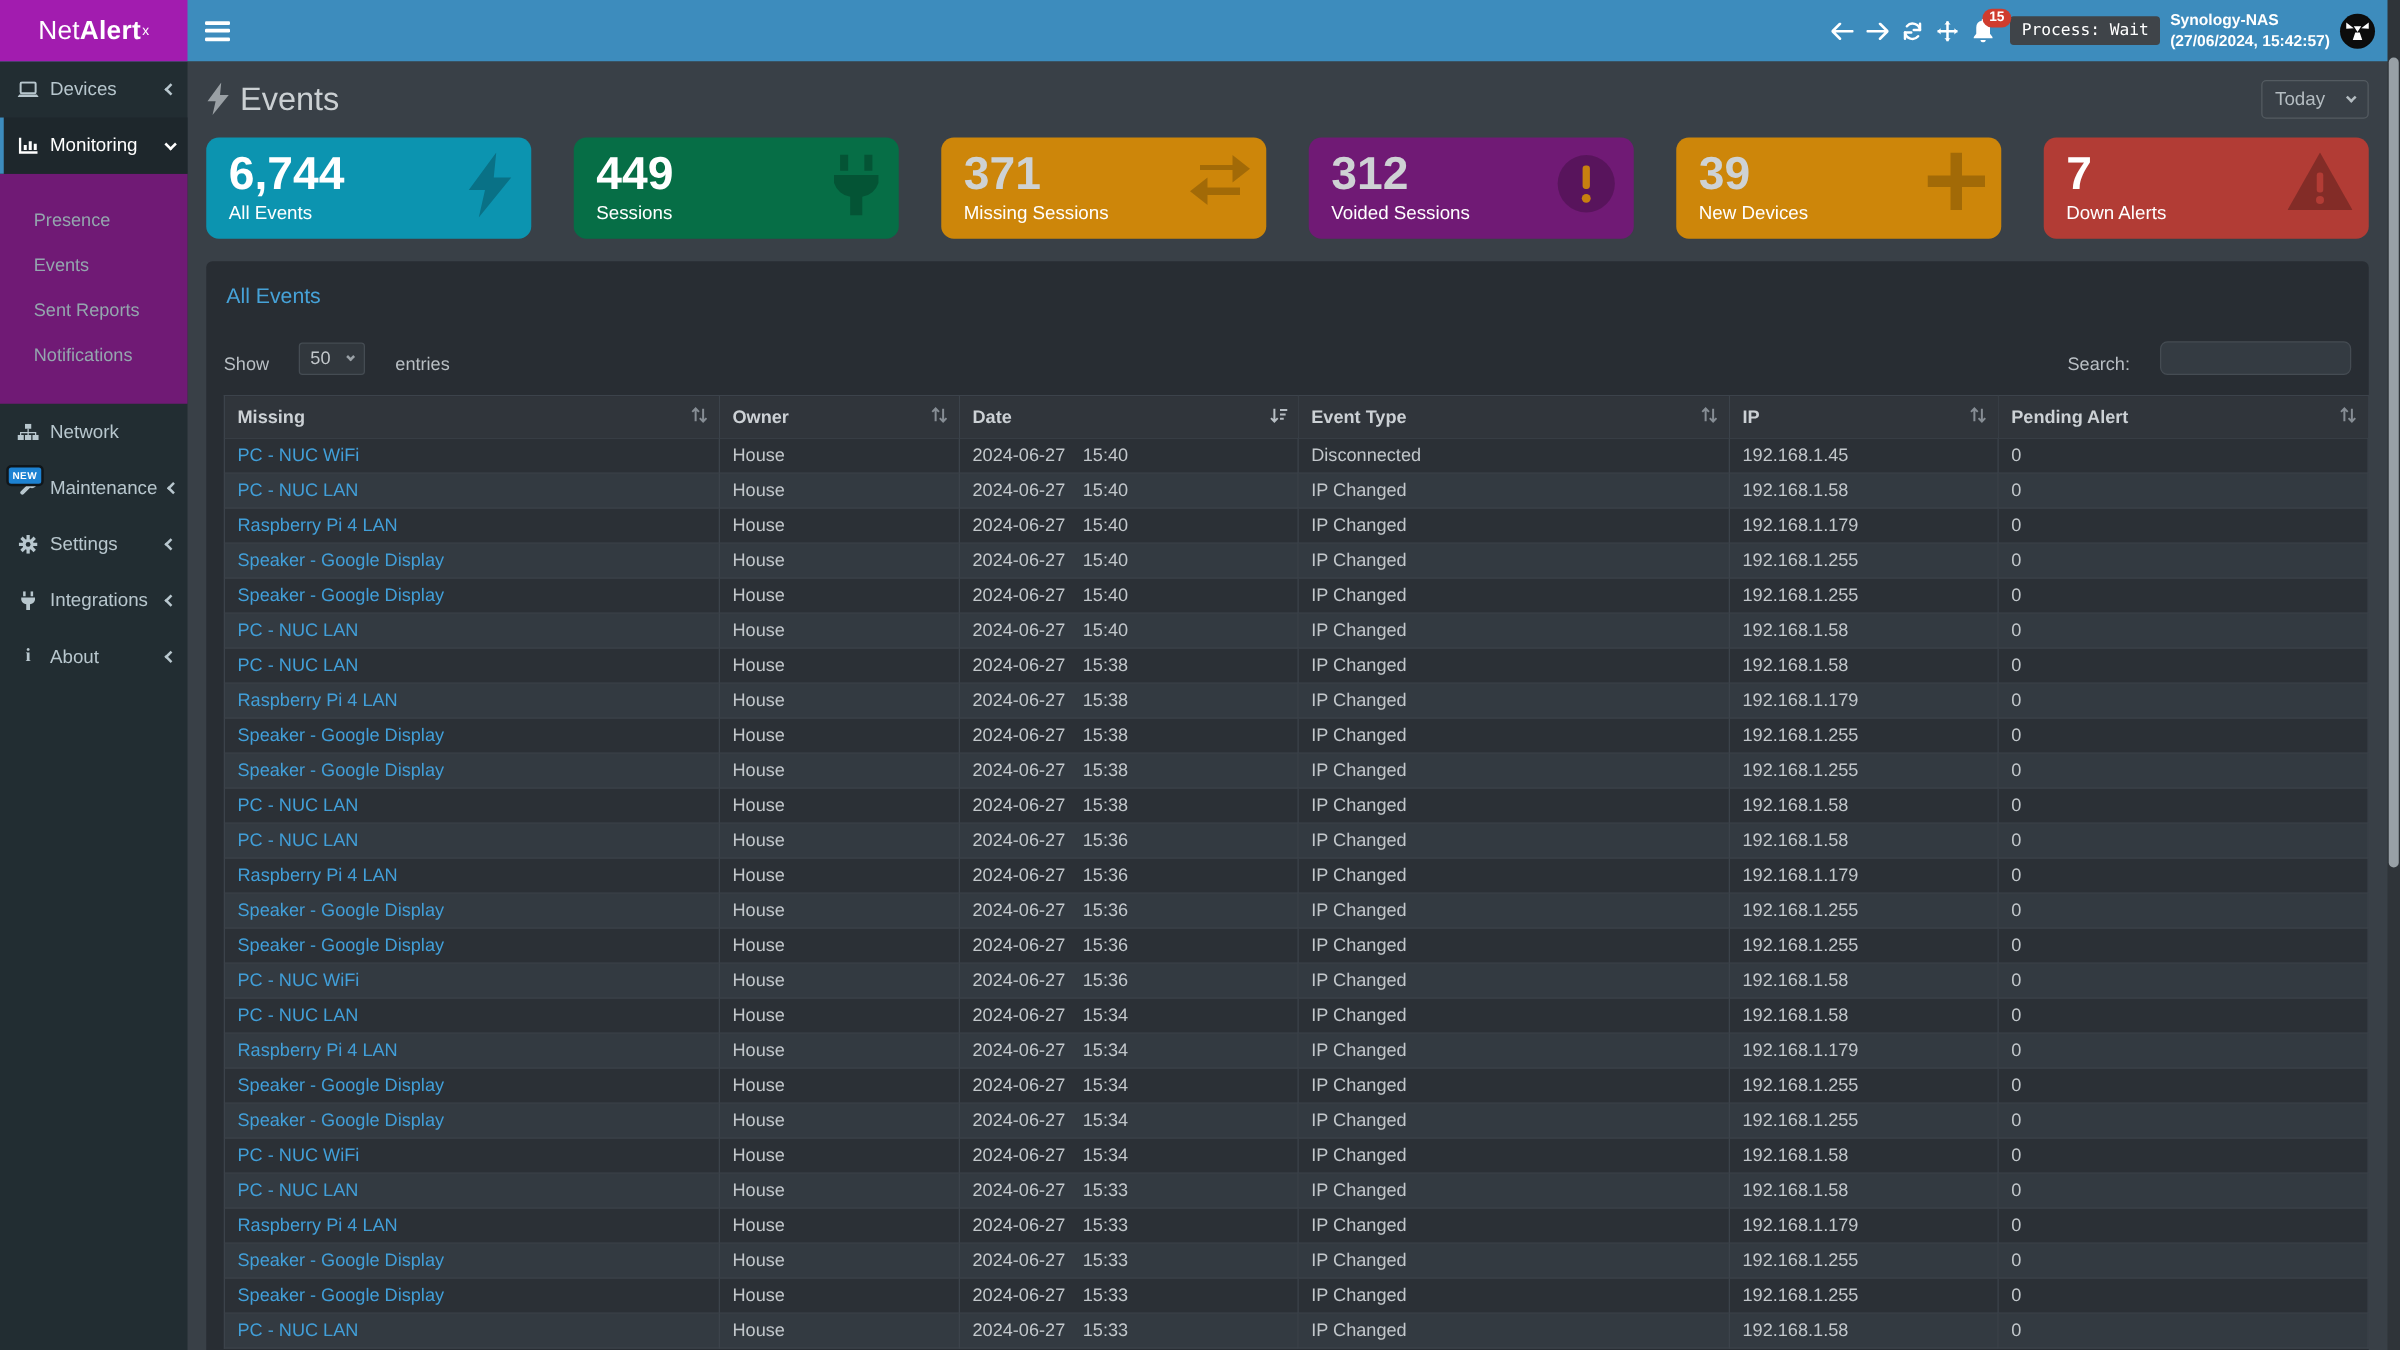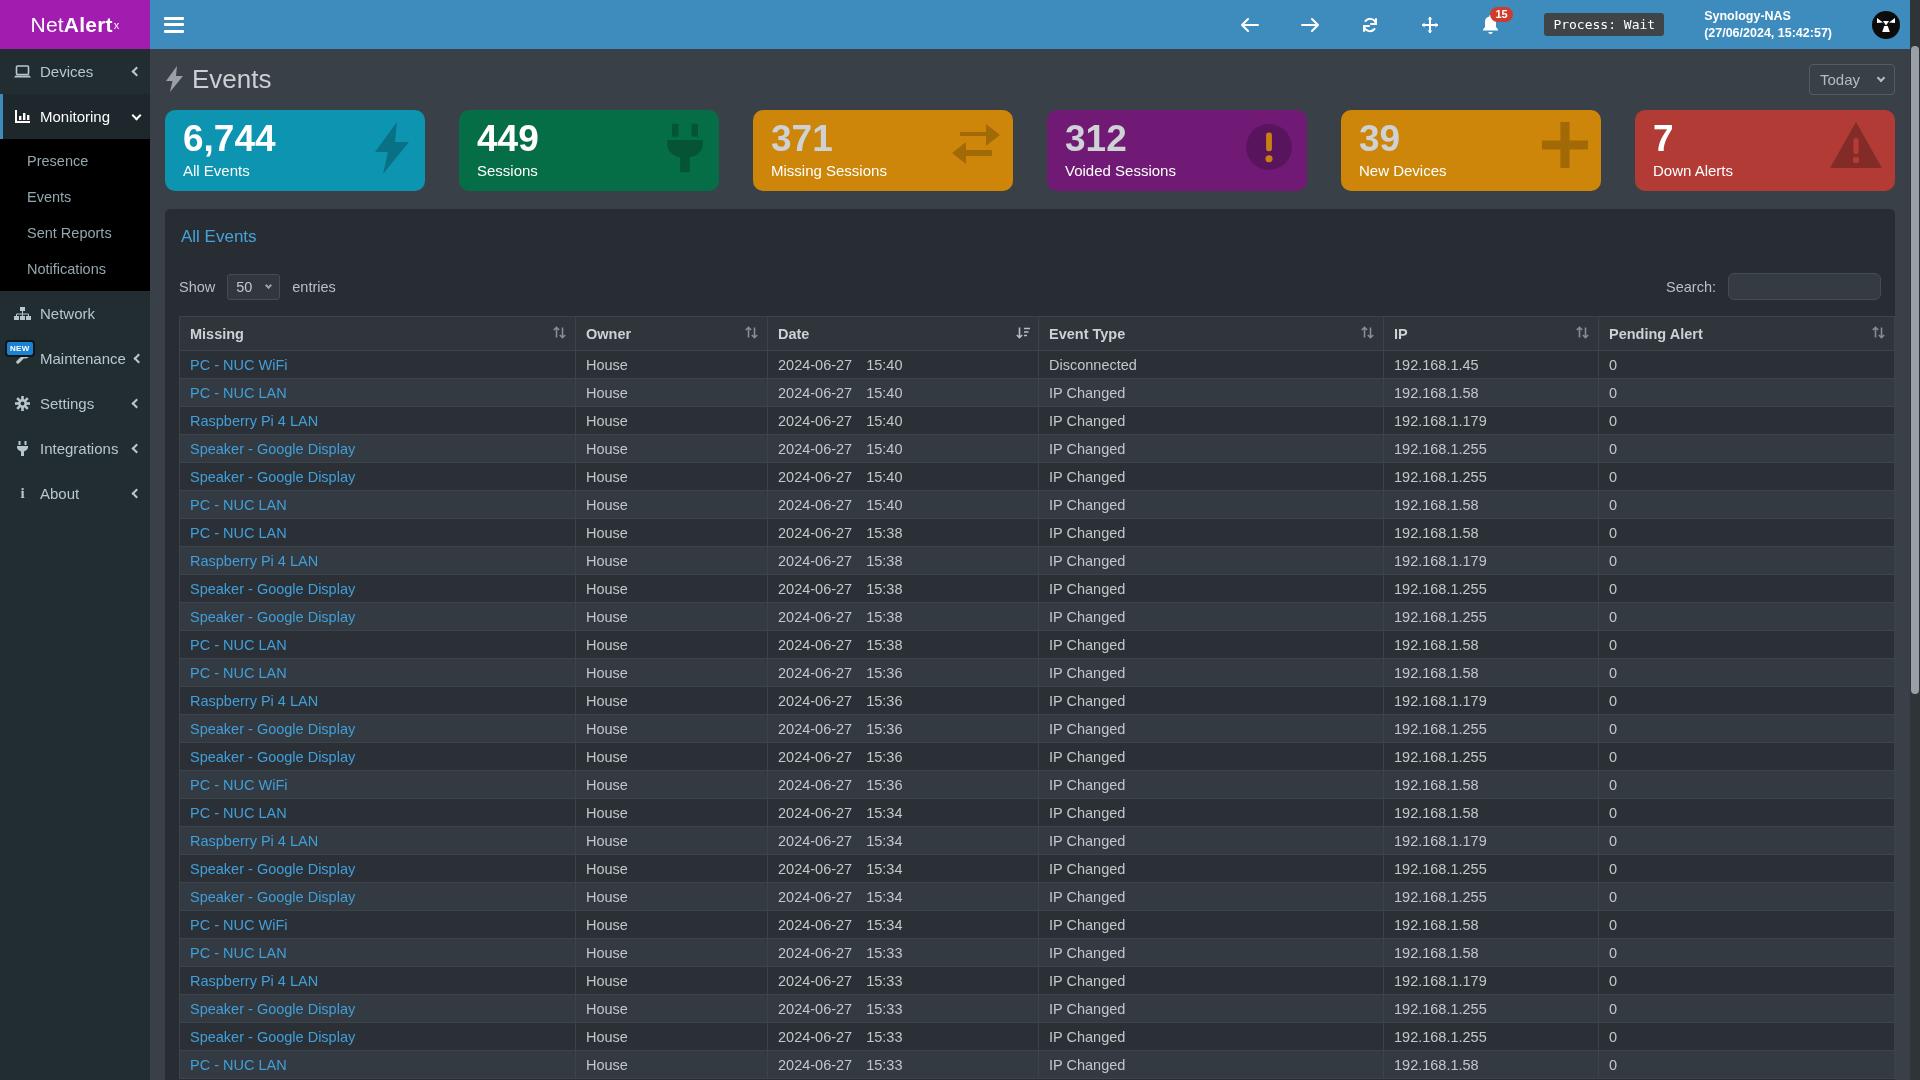--- a/index.html
+++ b/index.html
@@ -9,57 +9,57 @@
     background:#394047; color:#c5cacd; position:relative;
   }
   
   .topbar { position:absolute; top:0; left:0; width:1920px; height:49px; background:#3d8cbd; display:flex; z-index:5; }
   .logo { width:150px; height:49px; background:#a21caf; color:#fff; display:flex; align-items:center; justify-content:center; font-size:21px; letter-spacing:.2px; }
   .logo .bold { font-weight:bold; }
   .logo sup { font-size:11px; margin-left:1px; }
   .nav { flex:1; display:flex; align-items:center; padding:0 14px; }
   .burger { width:20px; height:16px; display:flex; flex-direction:column; justify-content:space-between; cursor:pointer; }
   .burger span { display:block; height:3px; background:#fff; border-radius:1px; }
-  .nav-right { margin-left:auto; display:flex; align-items:center; gap:40px; }
+  .nav-right { margin-left:auto; display:flex; align-items:center; gap:8px; }
   .tico { width:20px; height:20px; display:flex; align-items:center; justify-content:center; position:relative; cursor:pointer; }
   .tico svg { display:block; }
   .badge { position:absolute; top:-8px; left:10px; background:#cf3c2e; color:#fff; font-size:11px; font-weight:bold; border-radius:8px; padding:1px 5px; line-height:13px; }
   .proc-box { background:#3f4449; color:#fff; font-family:"DejaVu Sans Mono","Liberation Mono",monospace; font-size:13px; padding:4px 9px; border-radius:3px; margin-left:4px; white-space:nowrap; }
   .nas { color:#fff; font-size:12.5px; line-height:1.35; font-weight:600; white-space:nowrap; }
   .avatar { width:28px; height:28px; border-radius:50%; background:#0c0c0c; display:flex; align-items:center; justify-content:center; margin-right:6px; cursor:pointer; }
   
   .sidebar { position:absolute; top:49px; left:0; bottom:0; width:150px; background:#222d32; z-index:4; font-size:15px; }
   .side-item { position:relative; display:flex; align-items:center; gap:9px; padding:14px 10px 14px 14px; color:#b8c7ce; cursor:pointer; }
   .side-item .sicon { width:17px; display:flex; justify-content:center; flex:none; }
   .side-item .slabel { flex:1; white-space:nowrap; }
   .side-item.active { background:#1e272c; border-left:3px solid #3d8cbd; padding-left:11px; color:#fff; }
   .chev { width:7px; height:7px; border-left:2px solid #b8c7ce; border-bottom:2px solid #b8c7ce; flex:none; }
   .chev.left { transform:rotate(45deg); }
   .chev.down { transform:rotate(-45deg); margin-top:-3px; }
-  .submenu { background:#000000; padding:4px 0; list-style:none; }
+  .submenu { background:#701a75; padding:20px 0; list-style:none; }
   .submenu li { padding:10px 10px 10px 27px; color:#94a6ae; font-size:14.5px; cursor:pointer; }
   .new-badge { position:absolute; left:5px; top:4px; background:#1d82d2; border:2px solid #10161a; color:#fff; font-size:8px; font-weight:bold; border-radius:4px; padding:2px 3px; letter-spacing:.3px; }
   
   .content { position:absolute; left:150px; top:49px; right:10px; bottom:0; background:#394047; padding:8px 15px 0 15px; overflow:hidden; }
   .page-header { display:flex; align-items:center; justify-content:space-between; height:44px; }
   .page-title { display:flex; align-items:center; gap:8px; font-size:26px; color:#cbd0d3; font-weight:400; }
   .select-box { display:flex; align-items:center; justify-content:space-between; border:1px solid #545b61; border-radius:4px; color:#b4bcc1; font-size:15px; padding:6px 10px; min-width:86px; cursor:pointer; background:transparent; }
   .select-box .chev { border-color:#b4bcc1; width:6px; height:6px; }
   
   .cards { display:flex; gap:34px; margin-top:9px; }
   .small-box { flex:1; height:81px; border-radius:10px; position:relative; padding:10px 0 0 18px; color:#fff; overflow:hidden; cursor:pointer; }
   .small-box .value { font-size:37px; font-weight:bold; line-height:1.05; }
   .small-box .label { font-size:15px; margin-top:3px; }
   .small-box.dim .value { color:#ced2d4; }
   .cicon { position:absolute; right:13px; top:12px; opacity:.95; }
   
   .panel { margin-top:18px; background:#282d33; border-radius:5px; padding:14px 14px 20px; height:900px; }
   .panel-title { color:#46a2d8; font-size:17px; margin:4px 0 26px 2px; display:inline-block; text-decoration:none; cursor:pointer; }
   .controls { display:flex; align-items:center; justify-content:space-between; margin-bottom:16px; font-size:14.5px; color:#b9bfc4; }
-  .controls .left, .controls .right { display:flex; align-items:center; gap:12px; }
+  .controls .left, .controls .right { display:flex; align-items:flex-end; gap:24px; }
   .entries-select { display:flex; align-items:center; justify-content:space-between; width:53px; background:#31373d; border:1px solid #454c53; border-radius:3px; padding:4px 8px; color:#c2c7cb; cursor:pointer; }
   .entries-select .chev { border-color:#9aa1a7; width:5px; height:5px; }
   .search-input { width:153px; height:27px; background:#343b42; border:1px solid #454c53; border-radius:6px; outline:none; color:#d7dbde; padding:0 8px; font-size:14px; }
   
   table { width:100%; border-collapse:collapse; font-size:14.5px; table-layout:fixed; }
   th, td { border:1px solid #3c434b; padding:5px 10px; text-align:left; overflow:hidden; white-space:nowrap; }
   thead th { background:#30353b; color:#ccd1d5; font-weight:bold; height:34px; position:relative; cursor:pointer; }
   .sort-ic { position:absolute; right:8px; top:50%; transform:translateY(-50%); }
   tbody td { height:28px; color:#c2c7cb; }
   tr.odd td { background:#2b3036; }

